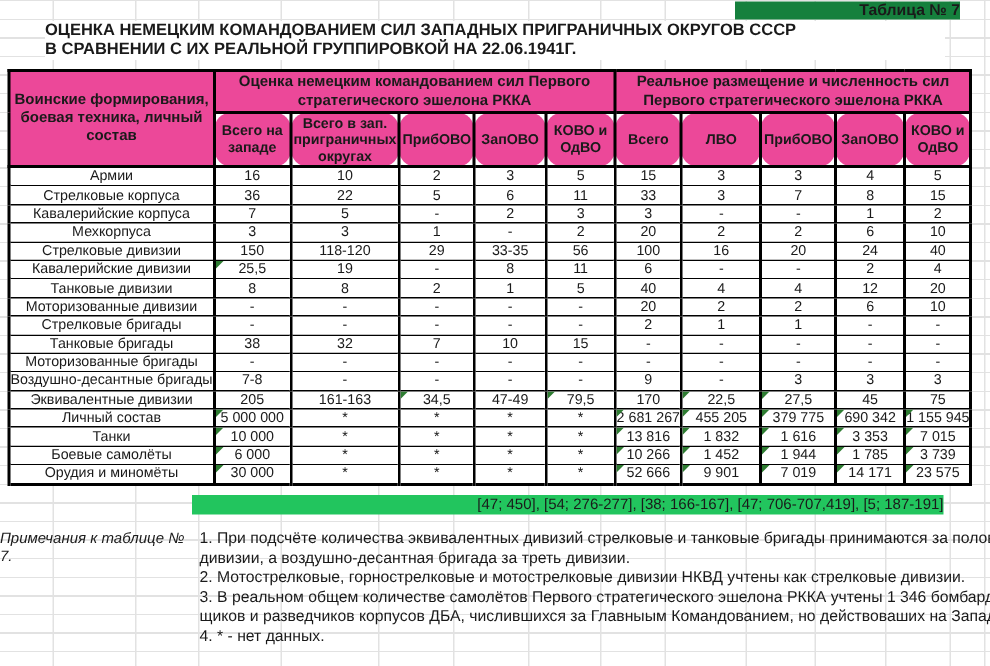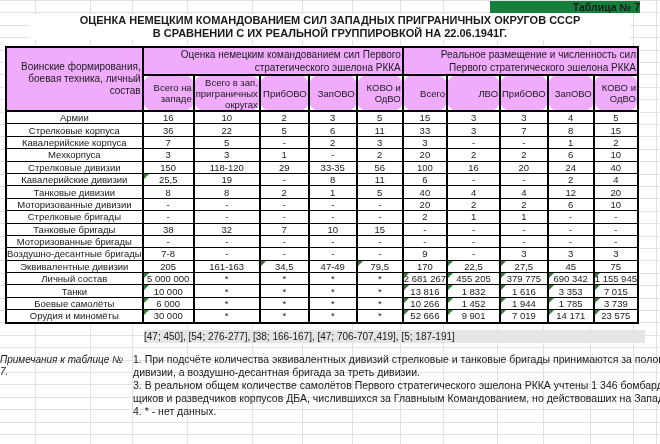--- a/index.html
+++ b/index.html
@@ -24,49 +24,49 @@
     background-repeat:repeat,no-repeat,no-repeat,no-repeat,no-repeat,no-repeat,no-repeat,no-repeat,no-repeat,no-repeat,no-repeat,no-repeat,no-repeat,no-repeat,no-repeat;
     background-size:auto,1px 100%,1px 100%,1px 100%,1px 100%,1px 100%,1px 100%,1px 100%,1px 100%,1px 100%,1px 100%,1px 100%,1px 100%,1px 100%,1px 100%;
     background-position:0 0,35px 0,90px 0,132px 0,187px 0,252px 0,302px 0,352px 0,400px 0,443px 0,497px 0,543px 0,590px 0,633px 0,656px 0;
   }
   .tab-number{
     position:absolute;top:1px;left:490px;width:150px;z-index:2;
     font-size:10.5px;font-weight:bold;text-align:right;background:#15803d;
   }
   .main-title{
     position:absolute;top:14px;left:30px;width:600px;z-index:2;
-    text-align:center;font-size:11px;font-weight:bold;line-height:13px;background:#fff;
+    font-size:11px;font-weight:bold;line-height:13px;background:#fff;
   }
   table.cmp{
     position:absolute;left:5px;top:46px;z-index:3;
     border-collapse:collapse;table-layout:fixed;background:#fff;
     border:2px solid #000;
   }
   table.cmp th{
-    border:2px solid #000;background:#f0abfc;
-    font-weight:normal;text-align:right;vertical-align:middle;
+    border:2px solid #000;background:#ec4899;
+    font-weight:bold;text-align:center;vertical-align:middle;
     padding:0 1px;overflow-wrap:break-word;
   }
   th.group-h{font-size:10px;line-height:13px;height:26px;}
   th.corner-h{font-size:10px;line-height:12px;}
   th.sub-h{font-size:9.5px;line-height:11px;height:34px;border-radius:11px;}
   table.cmp td{
     border-left:2px solid #000;border-right:2px solid #000;
     border-top:1px solid #000;border-bottom:1px solid #000;
     background:#fff;height:11.4px;line-height:11px;
     font-size:9.5px;text-align:center;vertical-align:middle;
     padding:0;position:relative;white-space:nowrap;overflow:hidden;
   }
   td.flag::before{
     content:"";position:absolute;left:0;top:0;width:0;height:0;
     border-top:5px solid var(--flag,#2e7d32);border-right:5px solid transparent;
   }
   .refs-line{
-    position:absolute;top:330px;left:144px;width:501px;z-index:2;
-    text-align:left;font-size:10px;background:#e5e5e5;line-height:13px;
+    position:absolute;top:330px;left:128px;width:501px;z-index:2;
+    text-align:right;font-size:10px;background:#22c55e;line-height:13px;
   }
   .notes-label{
     position:absolute;top:354px;left:0px;width:128px;z-index:2;
     font-size:10px;font-style:italic;text-align:left;line-height:12px;
   }
   .notes-block{
     position:absolute;top:353px;left:133px;width:525px;z-index:2;
     font-size:10.5px;line-height:13px;white-space:nowrap;
   }
 </style>
@@ -340,16 +340,17 @@
     </tbody>
   </table>
 
 <div class="refs-line">[47; 450], [54; 276-277], [38; 166-167], [47; 706-707,419], [5; 187-191]</div>
 
 <div class="notes-label">Примечания к таблице № 7.</div>
 
 <div class="notes-block" id="notes-block">
     <div>1. При подсчёте количества эквивалентных дивизий стрелковые и танковые бригады принимаются за половину</div>
     <div>дивизии, а воздушно-десантная бригада за треть дивизии.</div>
+    <div>2. Мотострелковые, горнострелковые и мотострелковые дивизии НКВД учтены как  стрелковые дивизии.</div>
     <div>3. В реальном общем количестве самолётов Первого стратегического эшелона РККА учтены 1 346 бомбардиров-</div>
     <div>щиков и разведчиков корпусов ДБА, числившихся за Главныым Командованием, но действоваших на Западном</div>
     <div>4. * - нет данных.</div>
   </div>
 
 </body></html>

